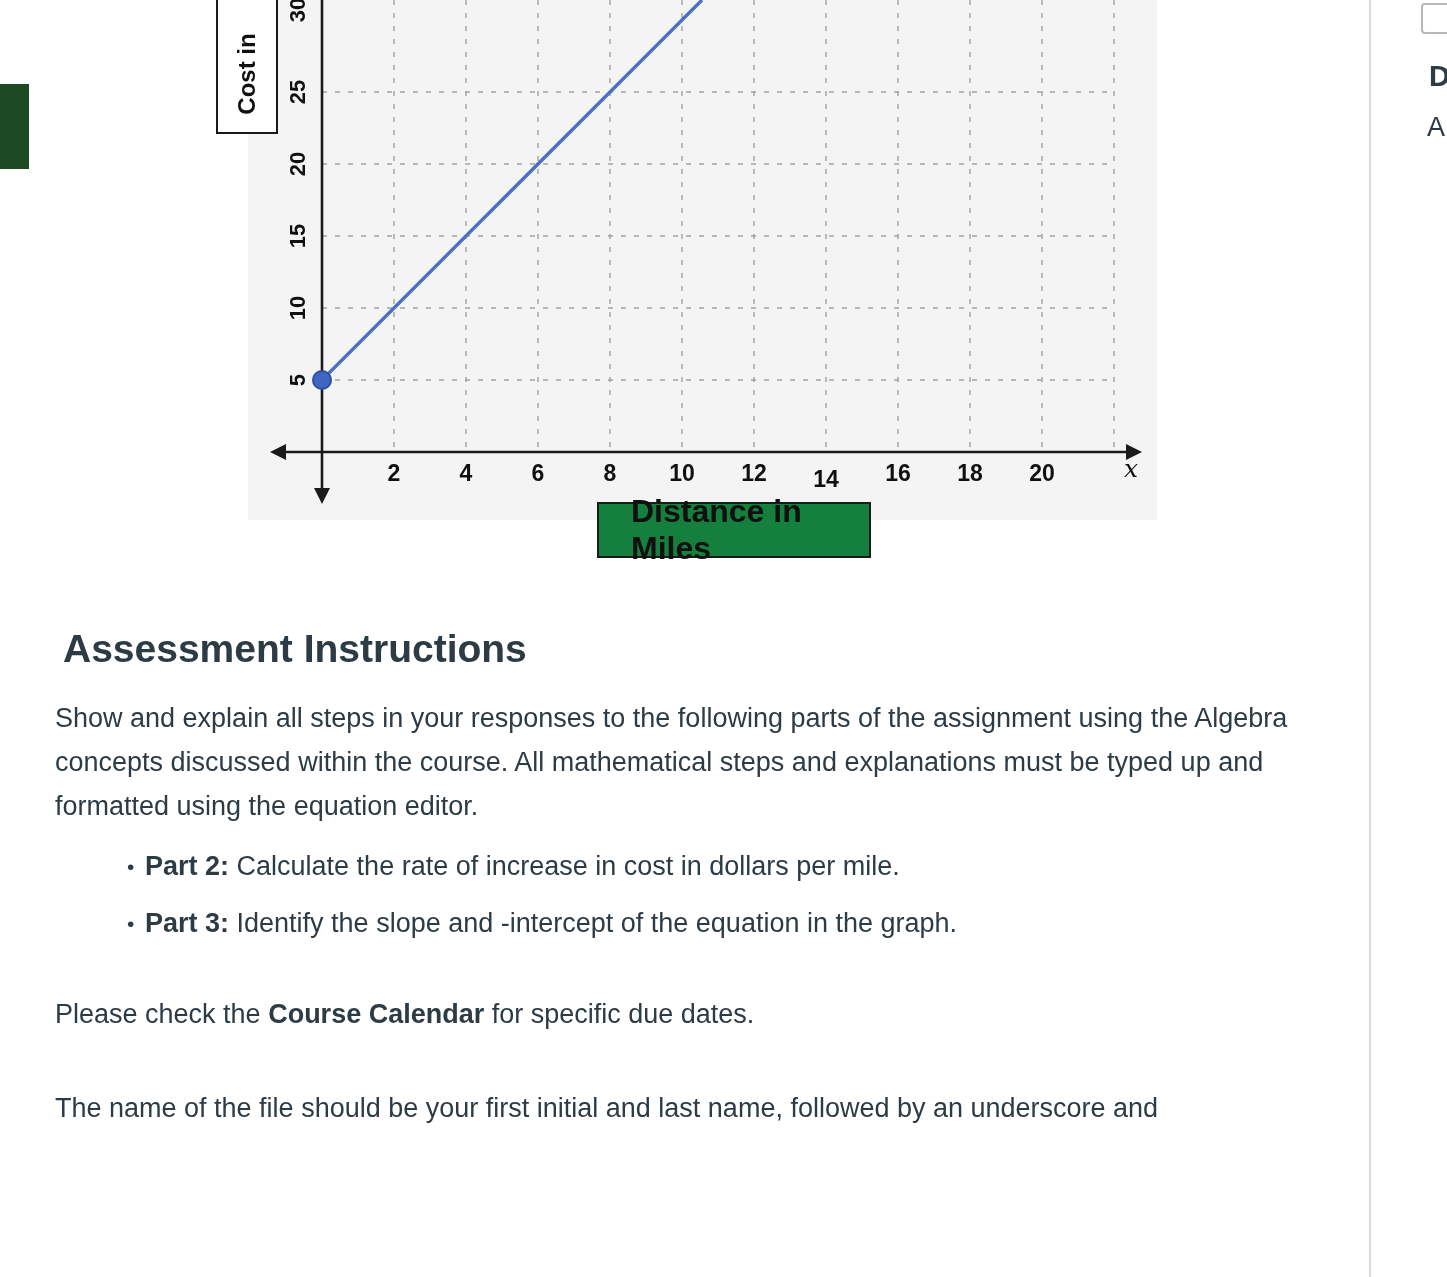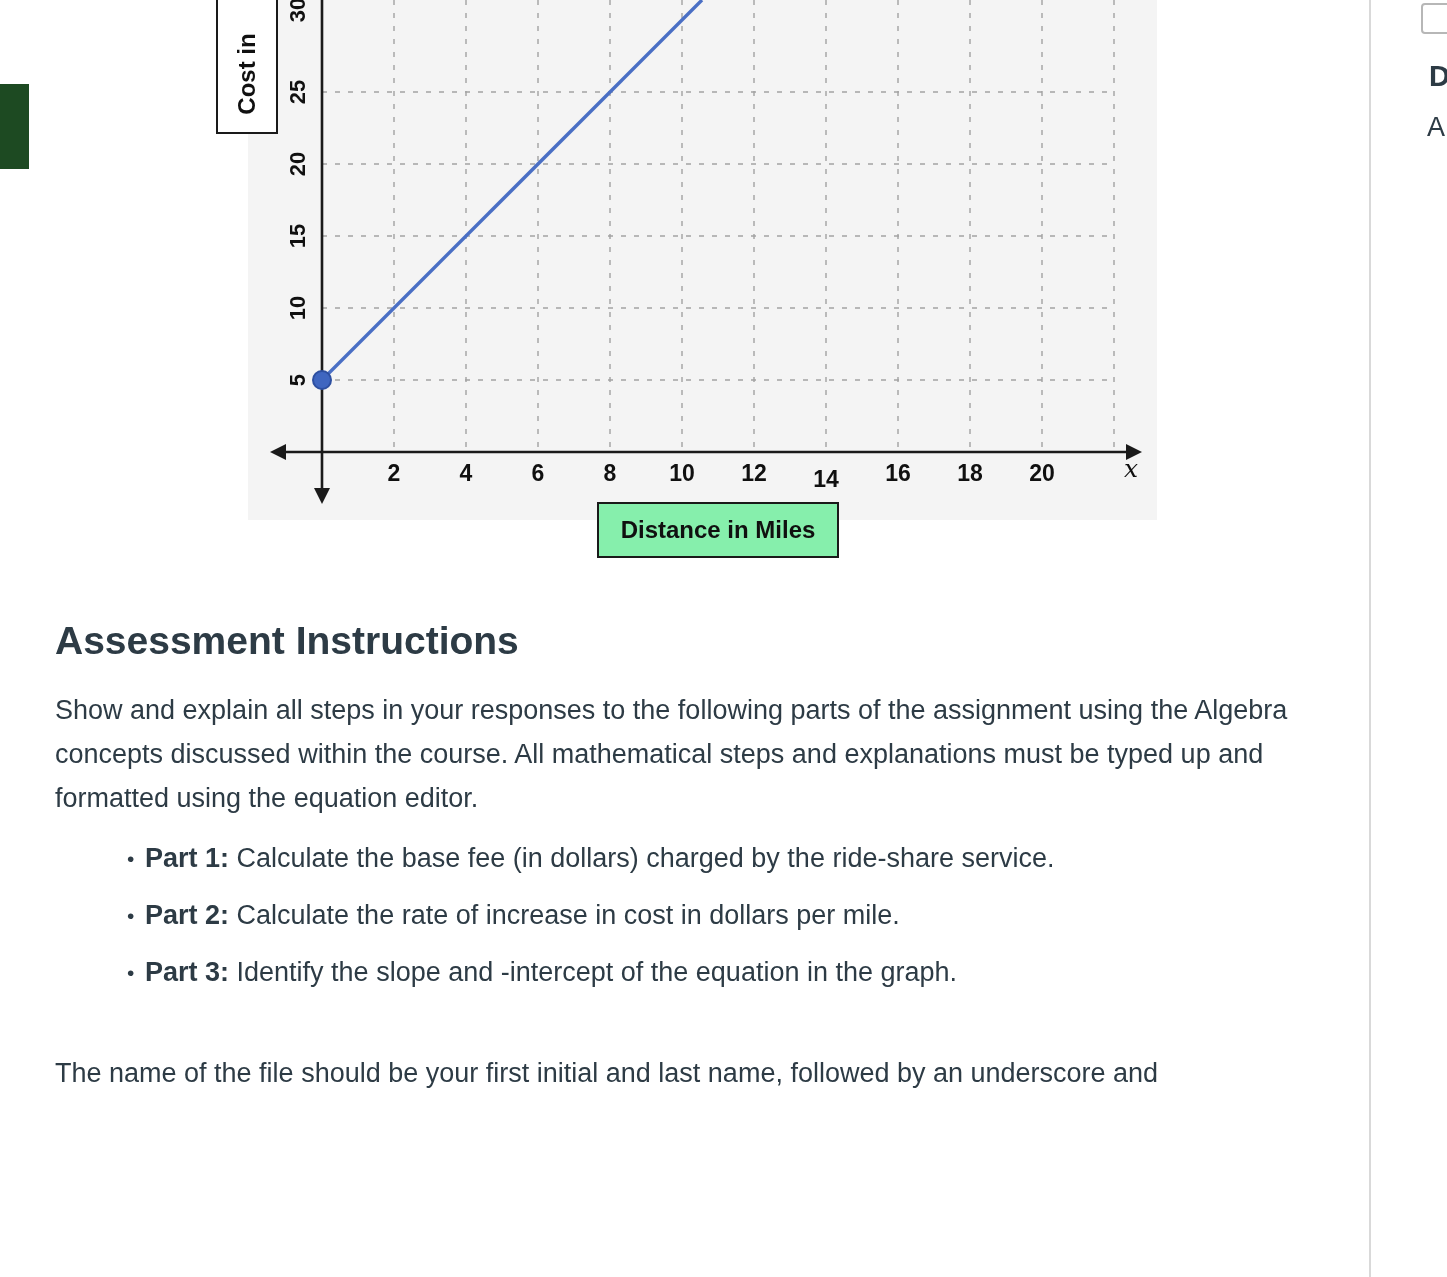--- a/index.html
+++ b/index.html
@@ -14,27 +14,27 @@
   .axis{stroke:#1a1a1a;stroke-width:2.6;}
   .axis-arrow{fill:#1a1a1a;stroke:none;}
   .dataline{stroke-width:3.4;fill:none;}
   .datapoint{stroke-width:2;}
   .xtick{position:absolute;transform:translate(-50%,0);font-weight:bold;font-size:23px;color:#101010;}
   .ytick{position:absolute;transform:translate(-50%,-50%) rotate(-90deg);font-weight:bold;font-size:22px;color:#101010;white-space:nowrap;}
   .xletter{position:absolute;font-family:"DejaVu Serif",serif;font-style:italic;font-size:25px;color:#101010;}
   .cost-label-box{position:absolute;left:216px;top:-50px;width:58px;height:180px;background:#ffffff;border:2px solid #1a1a1a;}
   .cost-label-text{position:absolute;left:50%;top:122px;transform:translate(-50%,-50%) rotate(-90deg);
                    font-weight:bold;font-size:24px;color:#101010;white-space:nowrap;}
-  .distance-label-box{position:absolute;left:597px;top:502px;width:238px;height:52px;background:#86efac;
+  .distance-label-box{position:absolute;left:597px;top:502px;width:238px;height:52px;background:#15803d;
                       border:2.5px solid #1a1a1a;display:flex;align-items:center;justify-content:center;
-                      font-weight:bold;font-size:24px;color:#101010;}
+                      font-weight:bold;font-size:32px;color:#101010;padding-left:32px;}
 
   
   .content{position:absolute;left:55px;top:618px;width:1262px;}
-  .content h1{margin:0;font-size:39px;line-height:46px;font-weight:bold;color:#2d3b45;}
+  .content h1{margin:8px;font-size:39px;line-height:46px;font-weight:bold;color:#2d3b45;}
   .intro{margin:24px 0 0 0;font-size:27px;line-height:44px;}
   .parts{list-style:none;margin:10px 0 0 0;padding:0 0 0 72px;}
   .parts li{line-height:56px;font-size:27px;}
   .parts .bullet{display:inline-block;width:18px;font-size:21px;vertical-align:1px;}
   .bold{font-weight:bold;}
   .calendar-note{margin:40px 0 0 0;font-size:27px;line-height:44px;}
   .file-note{margin:50px 0 0 0;font-size:27px;line-height:44px;}
 
   
   .divider{position:absolute;left:1369px;top:0;width:2px;height:1277px;background:#d9d9d9;}
@@ -102,25 +102,25 @@
   </div>
   <div class="distance-label-box">
     <span>Distance in Miles</span>
   </div>
 
   <div class="content">
     <h1>Assessment Instructions</h1>
     <p class="intro">Show and explain all steps in your responses to the following parts of the assignment using the Algebra concepts discussed within the course. All mathematical steps and explanations must be typed up and formatted using the equation editor.</p>
 
     <ul class="parts">
-      <li><span class="bullet">•</span><span class="bold">Part 1:</span><span> Calculate the base fee (in dollars) charged by the ride-share service.</span></li>
       <li><span class="bullet">•</span><span class="bold">Part 2:</span><span> Calculate the rate of increase in cost in dollars per mile.</span></li>
       <li><span class="bullet">•</span><span class="bold">Part 3:</span><span> Identify the slope and -intercept of the equation in the graph.</span></li>
     </ul>
 
+    <p class="calendar-note"><span>Please check the </span><span class="bold">Course Calendar</span><span> for specific due dates.</span></p>
 
     <p class="file-note">The name of the file should be your first initial and last name, followed by an underscore and</p>
   </div>
 
   <div class="divider"></div>
   <div class="rp-checkbox"></div>
   <div class="rp-d">D</div>
   <div class="rp-a">A</div>
 
 </div>

